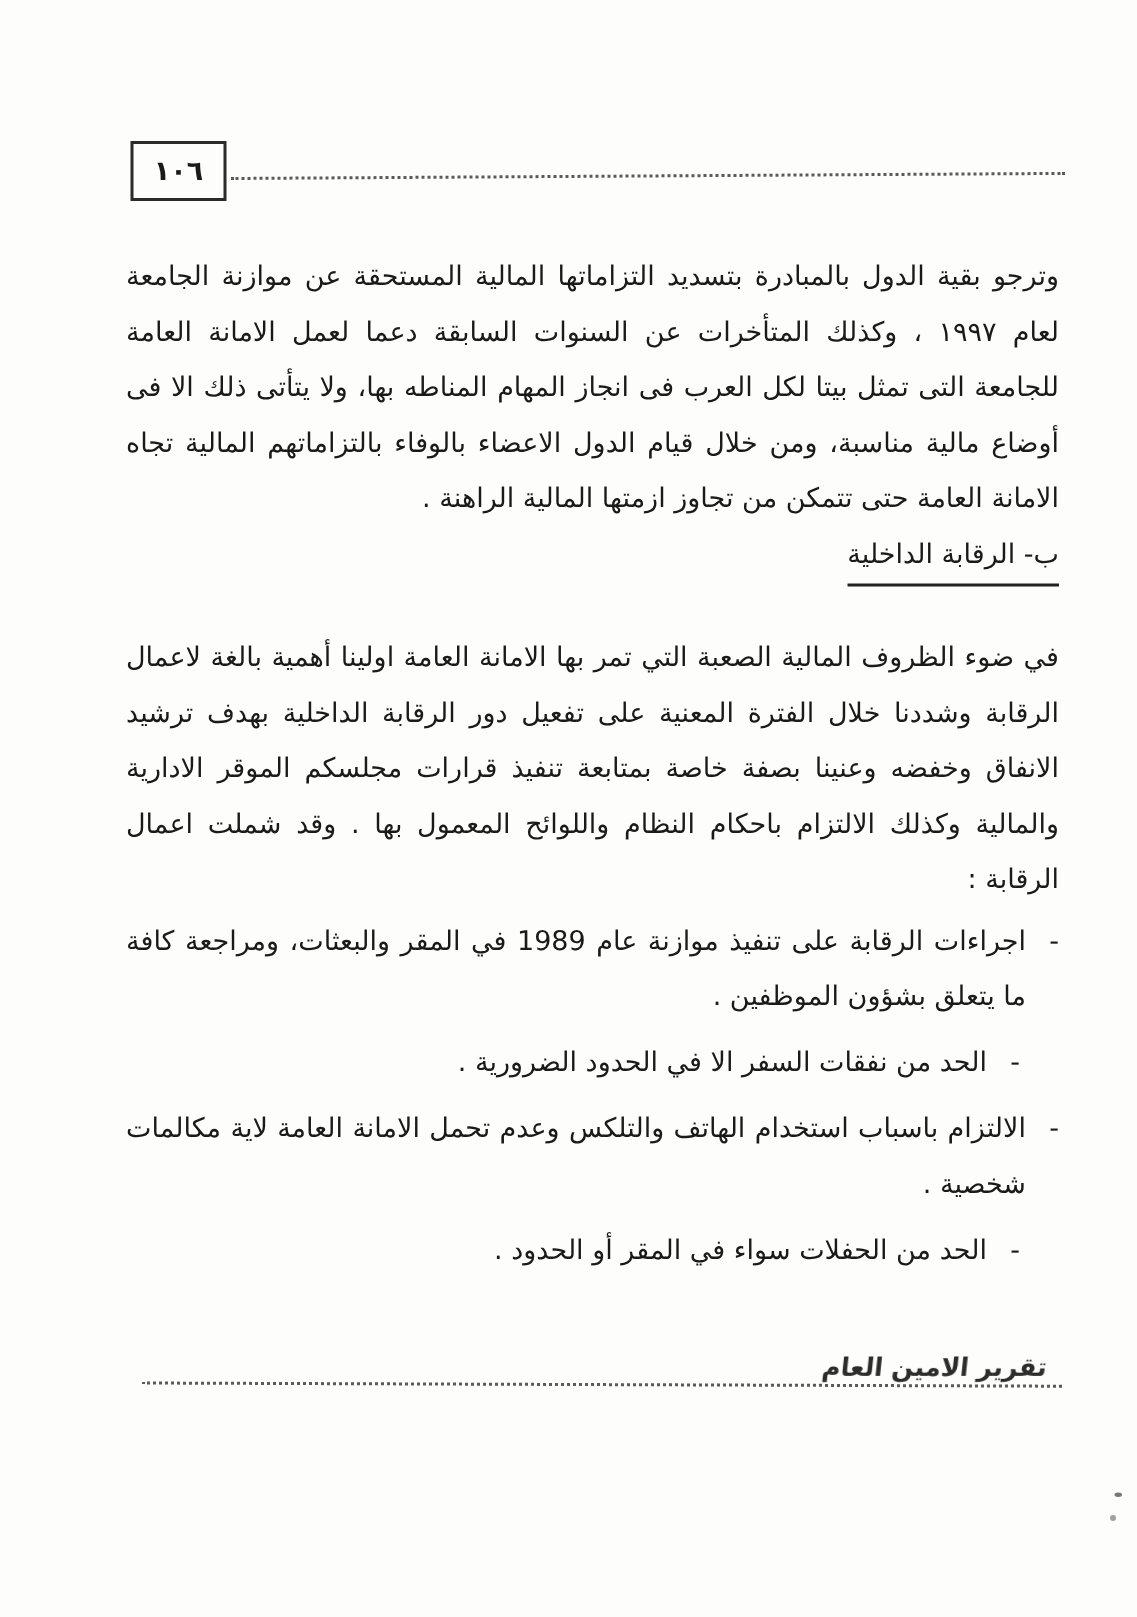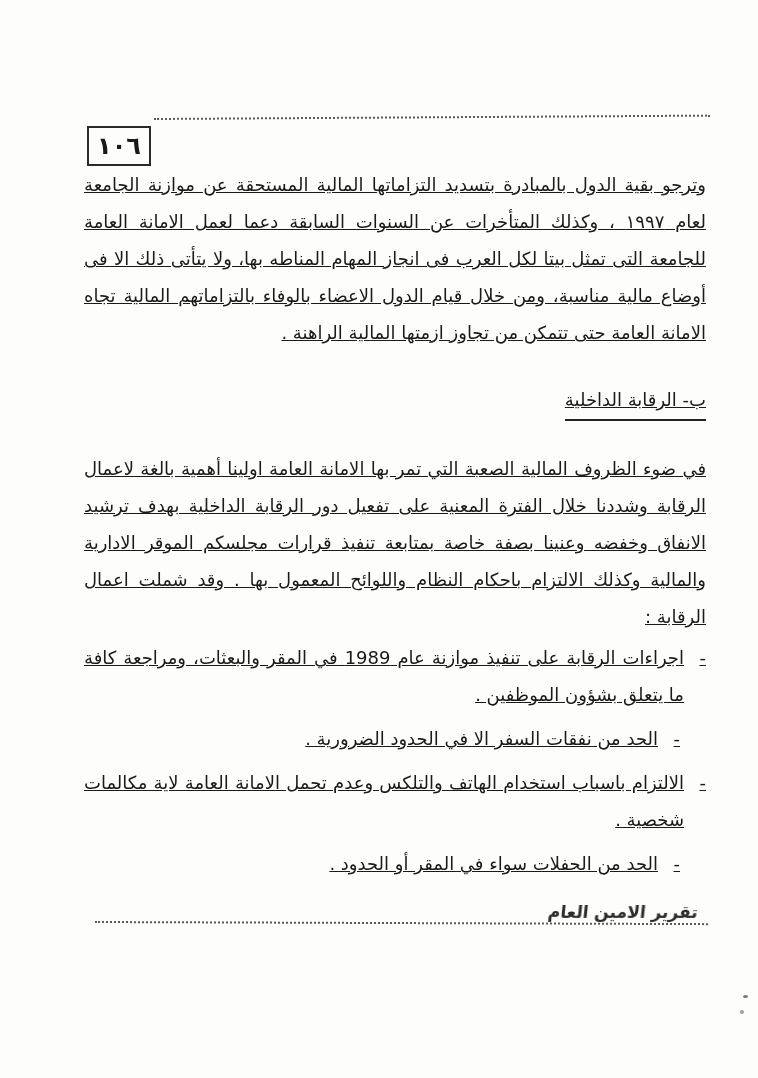--- a/index.html
+++ b/index.html
@@ -21,24 +21,23 @@
   .page-number-box {
     position: absolute;
     top: 94px;
     left: 87px;
     width: 64px;
     height: 40px;
     border: 2px solid #2b2b2b;
     display: flex;
     align-items: center;
     justify-content: center;
-    font-size: 24px;
+    font-size: 18px;
     font-weight: bold;
     letter-spacing: 2px;
-    margin-top: 32px;
   }
   .header-rule {
     position: absolute;
     top: 118px;
     left: 154px;
     right: 48px;
     height: 0;
     border-bottom: 2px dotted #5a5a5a;
     transform: rotate(-0.35deg);
     transform-origin: left center;
@@ -47,25 +46,23 @@
   
   .content {
     position: absolute;
     top: 166px;
     right: 52px;
     left: 84px;
     direction: rtl;
     font-size: 18px;
     line-height: 37px;
     text-align: justify;
-    text-decoration: underline;
   }
   .para { text-align: justify; }
   .section-heading {
-    margin-top: 30px;
     font-size: 18px;
     font-weight: normal;
   }
   .section-heading .underlined {
     border-bottom: 2px solid #222;
     padding-bottom: 9px;
   }
   .numbered-item {
     margin-top: 32px;
     display: flex;

